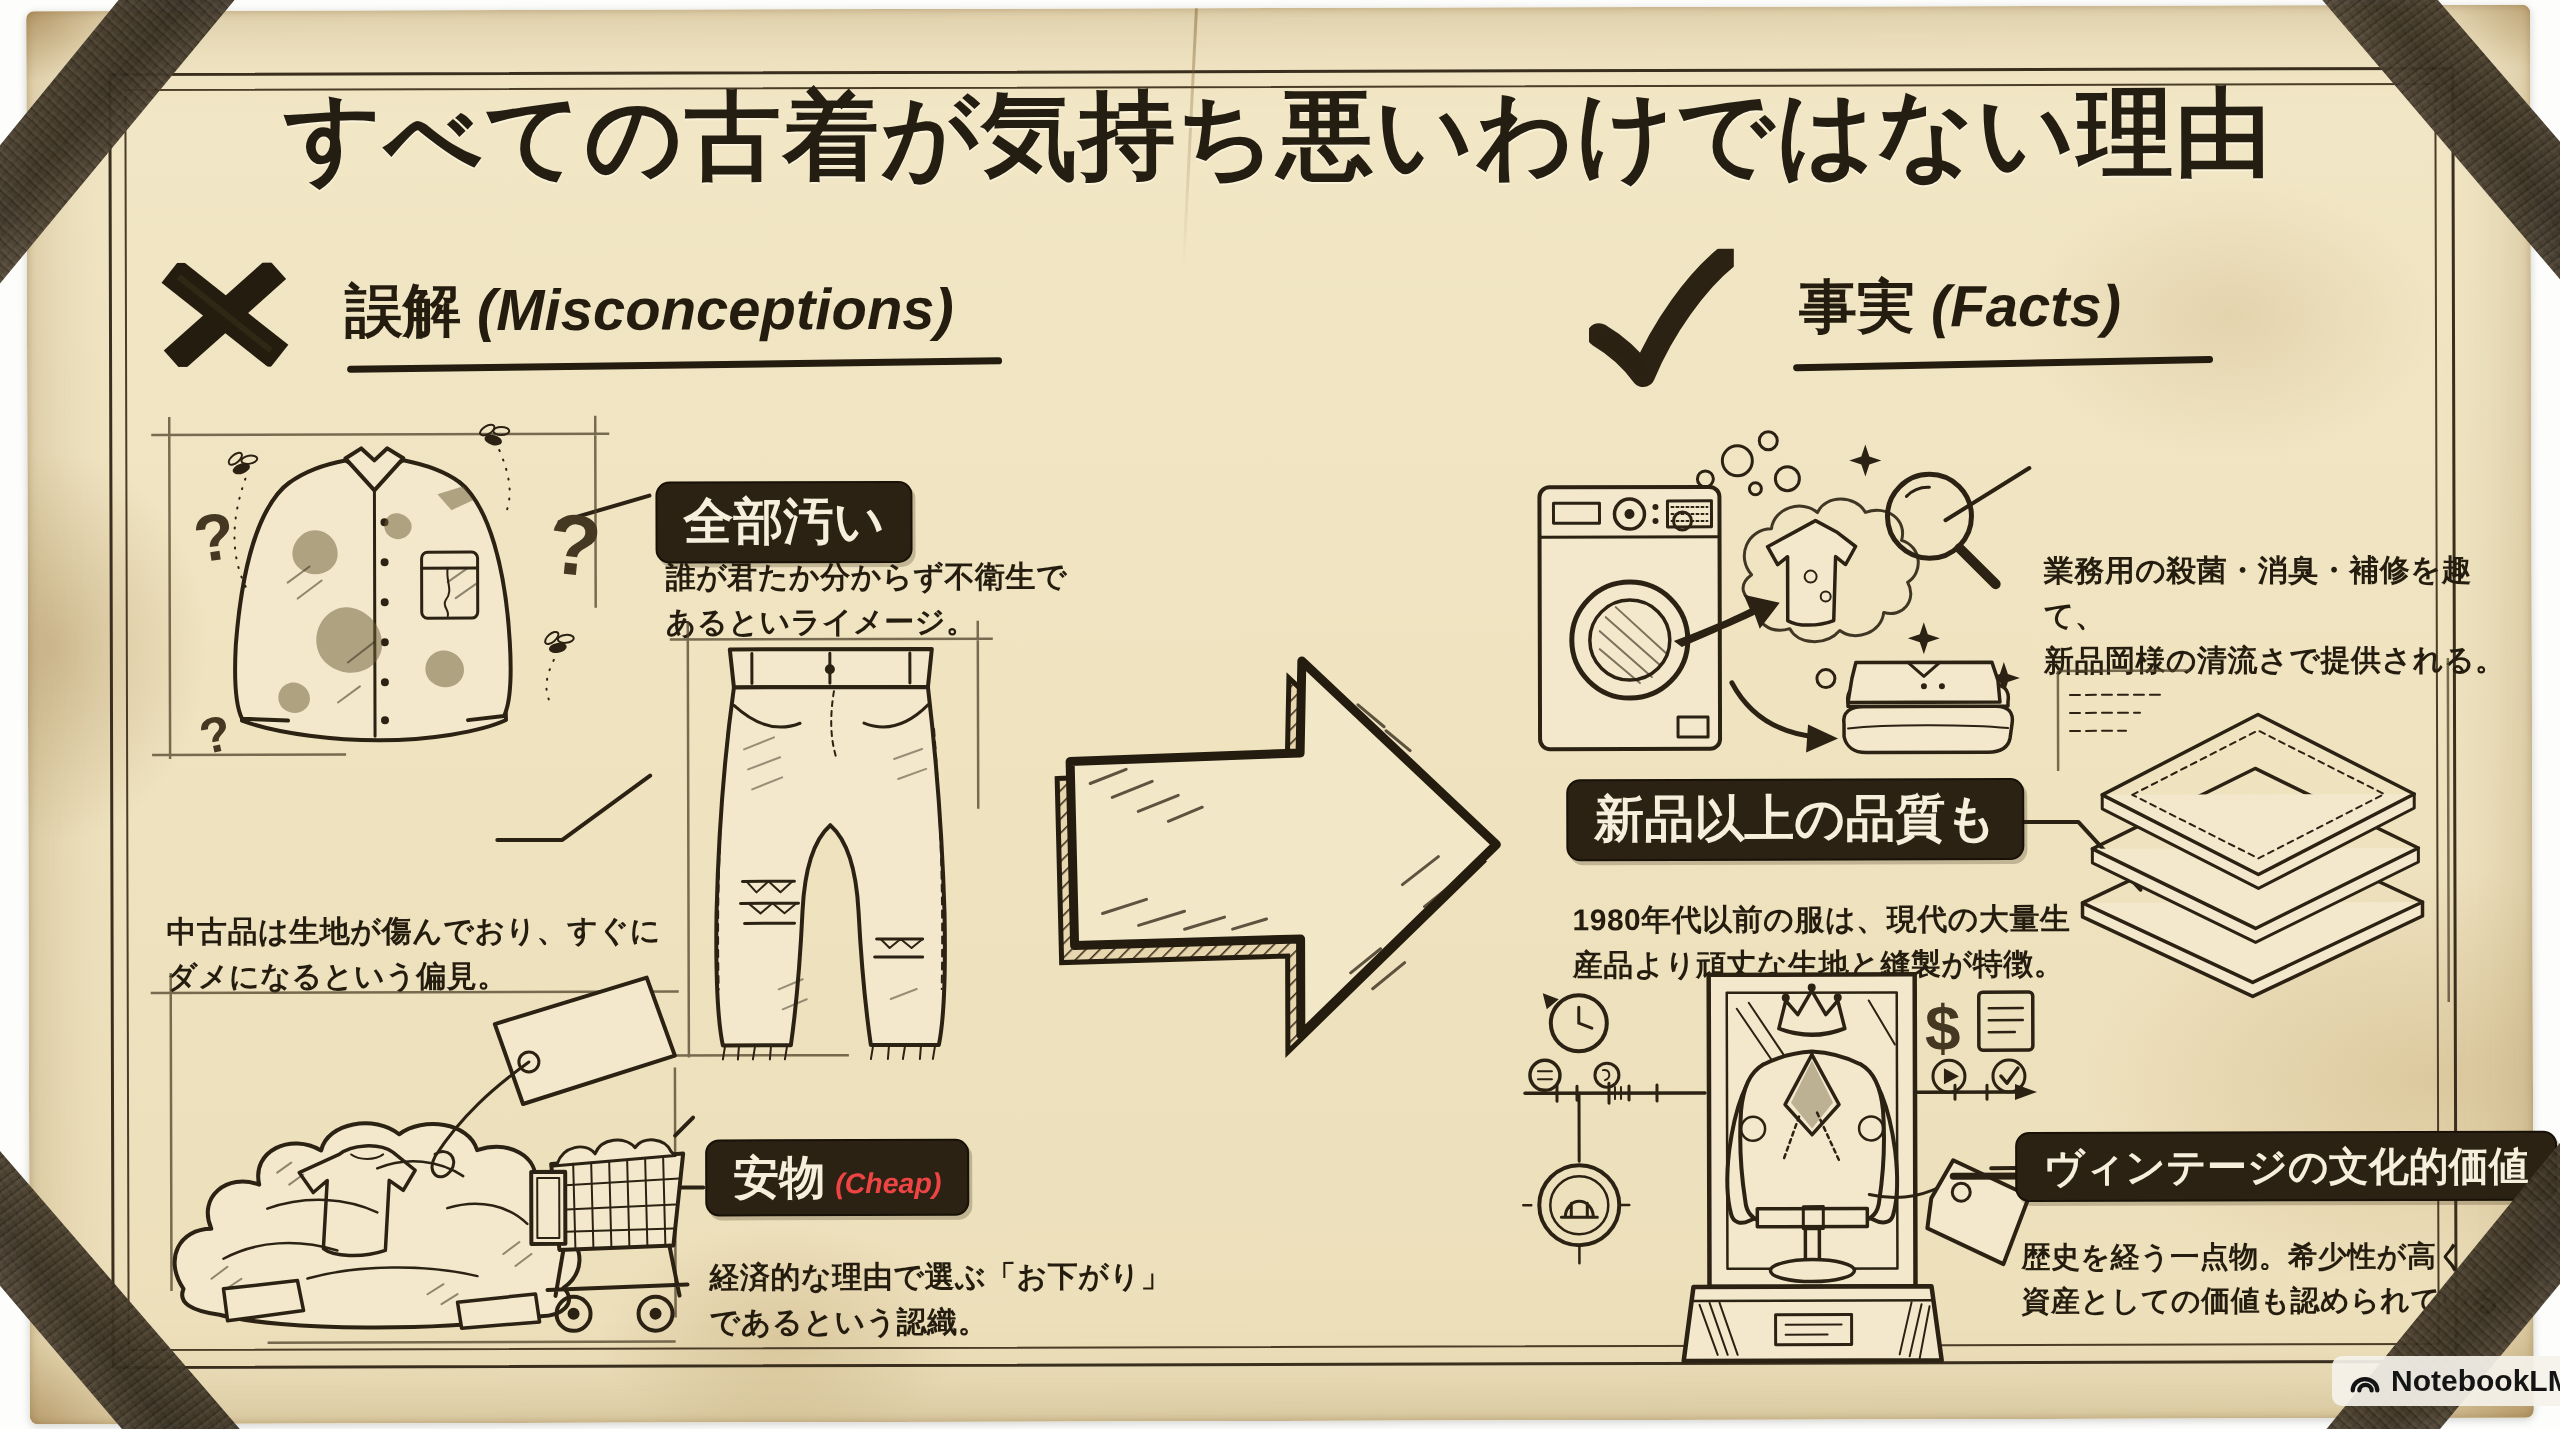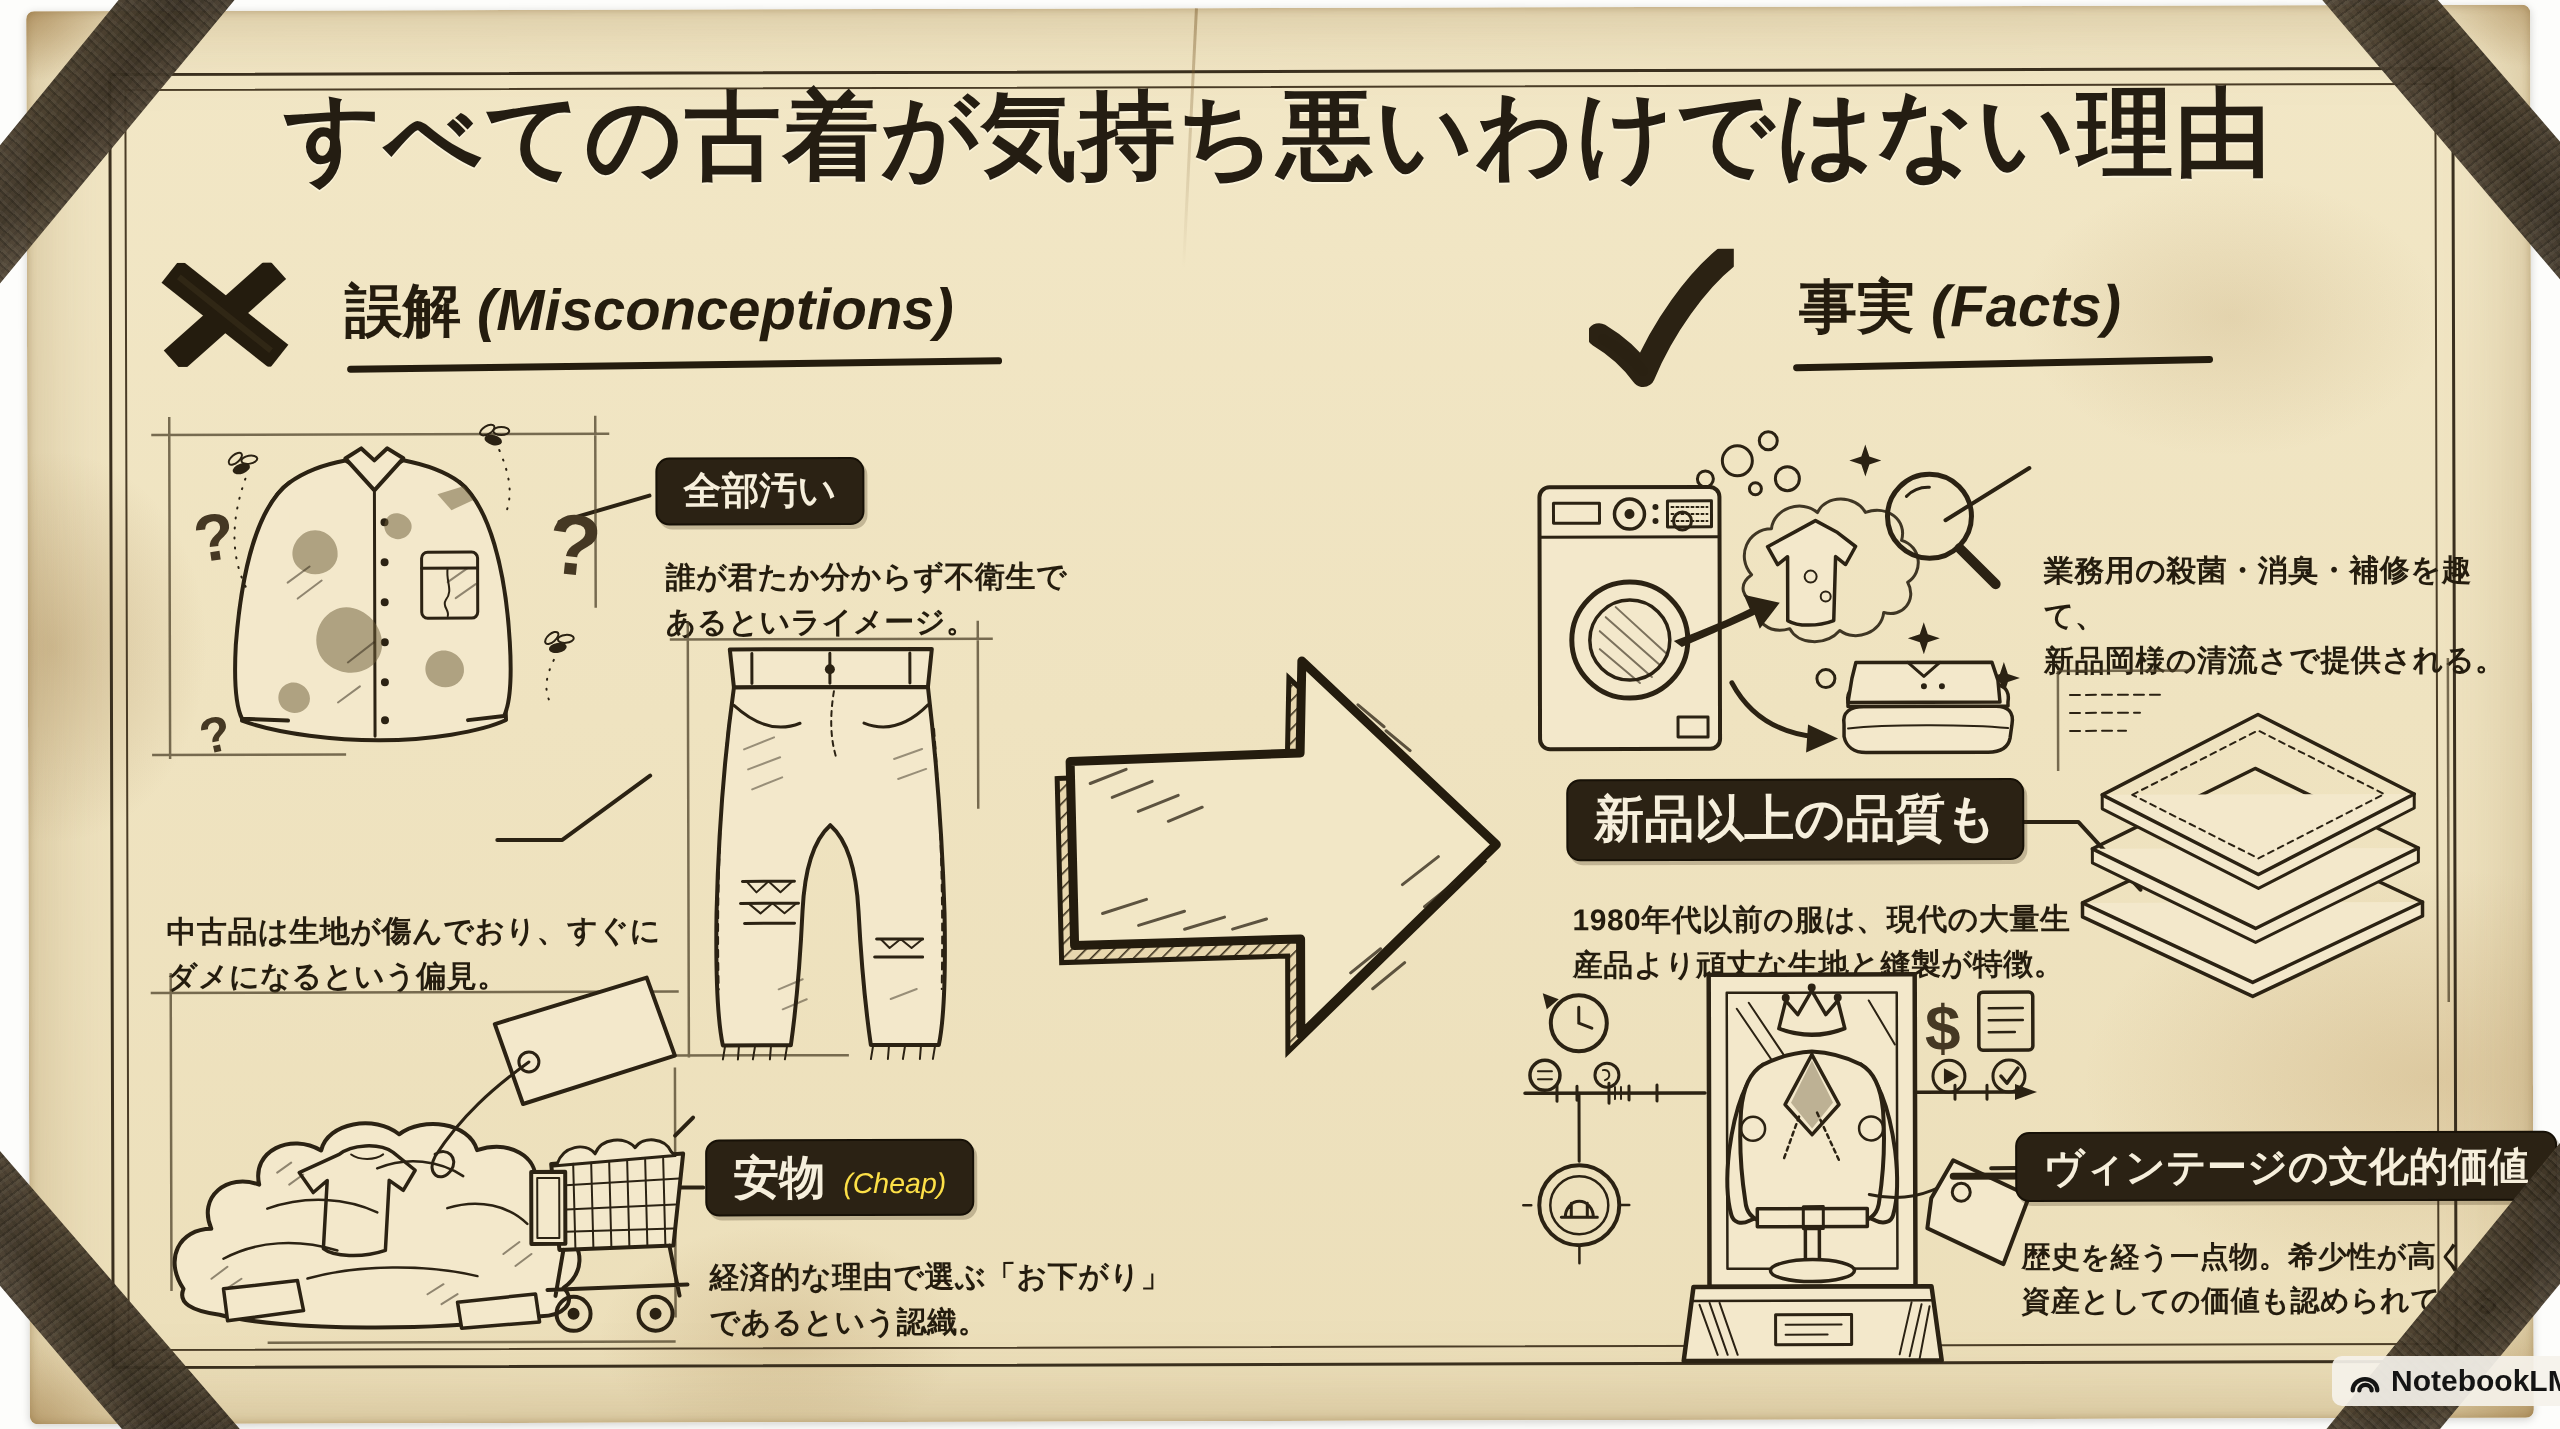--- a/index.html
+++ b/index.html
@@ -25,21 +25,21 @@
     background:linear-gradient(to bottom, rgba(120,88,40,.45), rgba(120,88,40,0));}
   #title{position:absolute;left:0;top:80px;width:100%;text-align:center;
     font-family:"Liberation Serif","DejaVu Serif",serif;font-weight:900;font-size:96px;
     color:#241d12;letter-spacing:2px;line-height:1;text-shadow:0 2px 0 rgba(255,250,230,.6);}
   .heading{position:absolute;color:#241c0e;font-size:58px;font-weight:800;white-space:nowrap;}
   .heading .en{font-style:italic;margin-left:16px;}
   .brushline{position:absolute;height:7px;background:#241c0e;border-radius:4px;}
   .label{position:absolute;background:#2b2214;color:#f6efdc;font-weight:700;border-radius:14px;
     padding:10px 26px;white-space:nowrap;box-shadow:3px 4px 0 rgba(58,44,20,.25);
     border:2px solid #171107;line-height:1.15;}
-  .label .sub{font-size:0.62em;font-style:italic;color:#fde047;margin-left:18px;font-weight:400;}
+  .label .sub{font-size:0.62em;font-style:italic;color:#ef4444;margin-left:10px;font-weight:700;}
   .desc{position:absolute;color:#241c0e;font-weight:700;font-size:30px;line-height:1.5;
     white-space:pre-line;letter-spacing:.5px;}
   .illo{position:absolute;}
   svg .s{stroke:#2b2213;fill:none;stroke-linecap:round;stroke-linejoin:round;}
   svg .f{fill:#f3e8cb;}
   svg .ink{fill:#2b2213;}
   svg .sw2{stroke-width:2}.sw25{stroke-width:2.5}.sw3{stroke-width:3}.sw35{stroke-width:3.5}
   .sw4{stroke-width:4}.sw45{stroke-width:4.5}.sw5{stroke-width:5}.sw7{stroke-width:7}
   svg .frameln{stroke:#4d4129;stroke-width:2.5;opacity:.75;fill:none;}
   svg .qm{fill:#453823;font-weight:700;font-family:"Liberation Sans",sans-serif;}
@@ -133,21 +133,21 @@
     <g>
       <ellipse class="ink" cx="420" cy="246" rx="9" ry="5" transform="rotate(-10 420 246)"></ellipse>
       <ellipse class="s sw2" cx="414" cy="236" rx="8" ry="4" transform="rotate(-40 414 236)"></ellipse>
       <ellipse class="s sw2" cx="428" cy="237" rx="8" ry="4" transform="rotate(-5 428 237)"></ellipse>
       <path class="s sw2" stroke-dasharray="1 9" d="M416,258 C408,274 406,288 412,300"></path>
     </g>
     <text class="qm" x="60" y="160" font-size="66" transform="rotate(-8 60 160)">?</text>
     <text class="qm" x="408" y="170" font-size="86" transform="rotate(6 408 170)">?</text>
     <text class="qm" x="66" y="352" font-size="50" transform="rotate(-12 66 352)">?</text>
   </svg>
-  <div class="label" style="left:628px;top:448px;font-size:38px">
+  <div class="label" style="left:628px;top:472px;font-size:50px">
     <span>全部汚い</span>
   </div>
   <div class="desc" style="left:638px;top:545px">誰が君たか分からず不衛生で
 あるといライメージ。</div>
 
   <div class="desc" style="left:138px;top:898px">中古品は生地が傷んでおり、すぐに
 ダメになるという偏見。</div>
   <svg class="illo" style="left:630px;top:600px" width="345" height="465" viewBox="0 0 345 465">
     <path class="frameln" d="M12,30 H335 M30,12 V448 M320,12 V200 M12,446 H190"></path>
     <path class="f s sw4" d="M72,40 L274,40 L270,78 L76,78 Z"></path>

